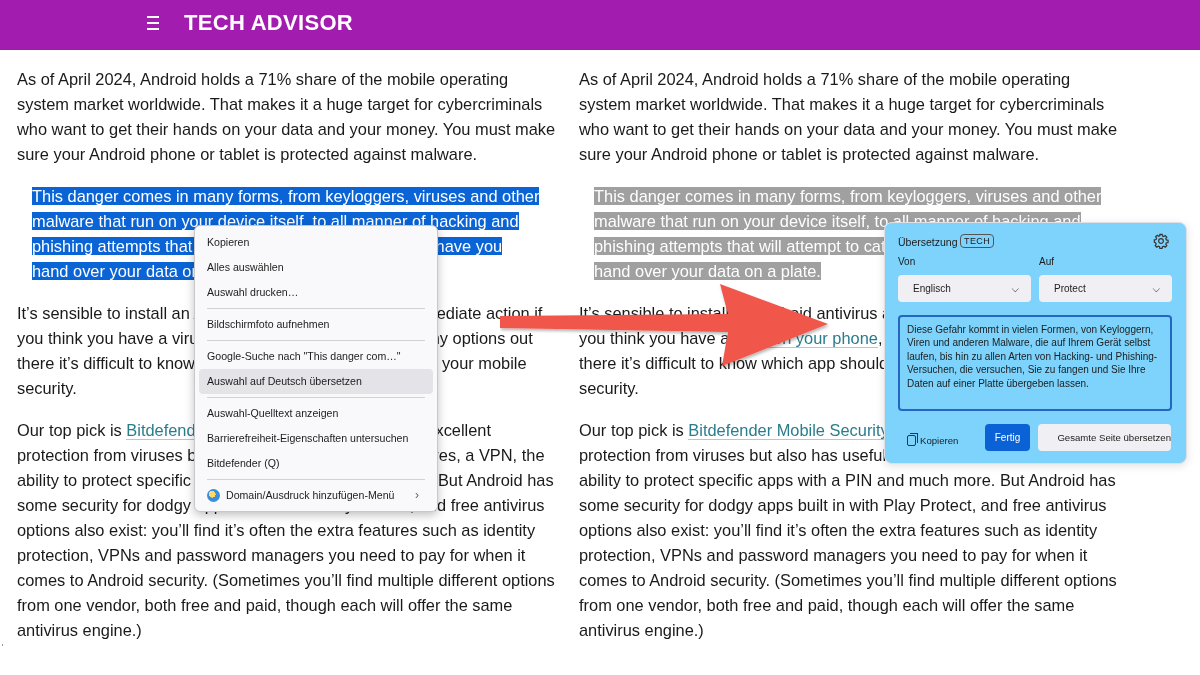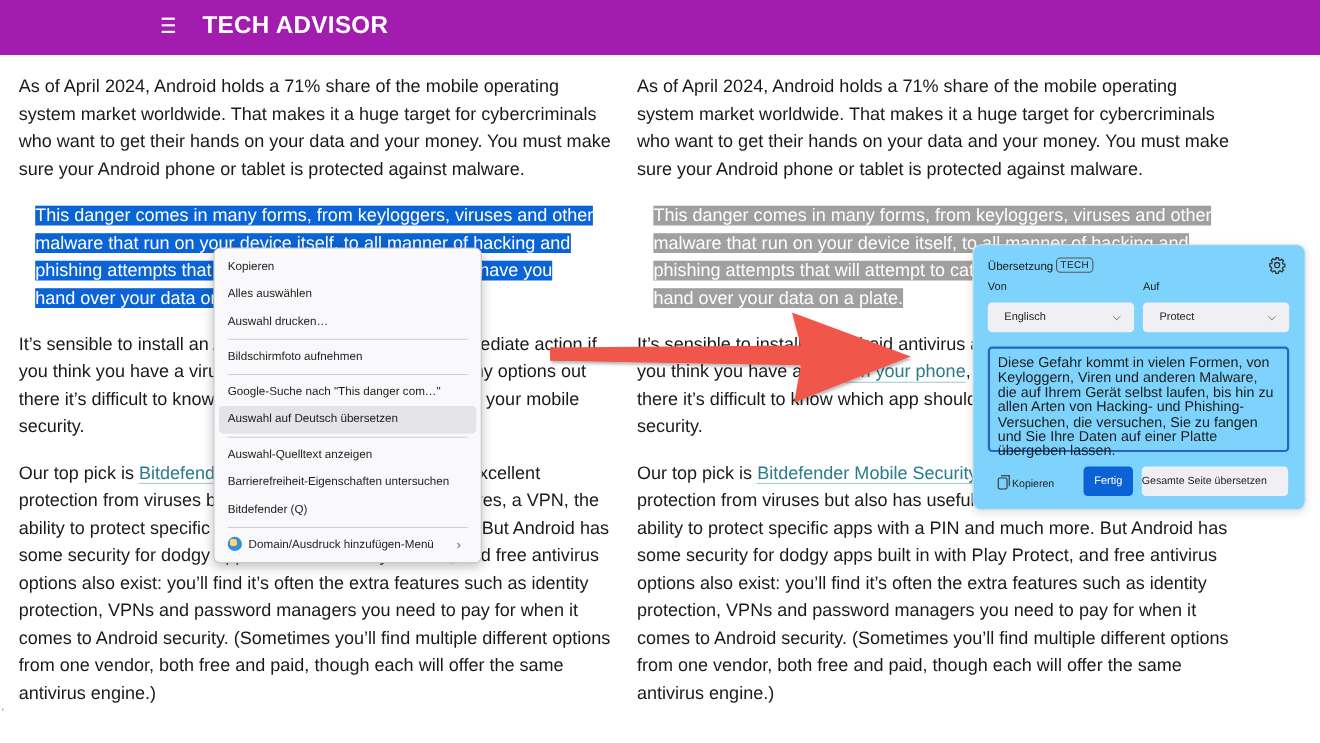--- a/index.html
+++ b/index.html
@@ -38,26 +38,26 @@
   .panel .title { position: absolute; left: 13px; top: 13px; font-size: 10.5px; }
   .panel .beta { position: absolute; left: 75px; top: 11px; border: 1px solid #555; border-radius: 4px; font-size: 9px; padding: 1px 3px; letter-spacing: 0.4px; }
   .panel .gear { position: absolute; left: 268px; top: 10px; width: 16px; height: 16px; cursor: pointer; }
   .panel .lbl-from { position: absolute; left: 13px; top: 33px; }
   .panel .lbl-to { position: absolute; left: 154px; top: 33px; }
   .panel .select { position: absolute; top: 52px; width: 133px; height: 27px; background: #f0f0f4; border-radius: 4px; line-height: 27px; padding-left: 15px; cursor: pointer; }
   .panel .select.from { left: 13px; }
   .panel .select.to { left: 154px; }
   .panel .select .chev { position: absolute; right: 12px; top: 0; font-size: 10px; color: #444; }
   .panel .result { position: absolute; left: 13px; top: 92px; width: 274px; height: 96px; border: 2px solid #2566c2; border-radius: 4px;
-                   padding: 6px 7px; font-size: 13px; line-height: 13.4px; color: #1c1c1c; }
+                   padding: 6px 7px; font-size: 10px; line-height: 13.4px; color: #1c1c1c; }
   .panel .copy-btn { position: absolute; left: 22px; top: 208px; height: 20px; line-height: 20px; cursor: pointer; font-size: 9.6px; }
   .panel .copy-btn .copy-icon { display: inline-block; width: 9px; height: 11px; border: 1.4px solid #333; border-radius: 2px; vertical-align: -2px; margin-right: 4px; position: relative; }
   .panel .copy-btn .copy-icon::after { content: ""; position: absolute; left: 2px; top: -3px; width: 7px; height: 9px; border-top: 1.4px solid #333; border-right: 1.4px solid #333; }
   .panel .done-btn { position: absolute; left: 100px; top: 201px; width: 45px; height: 27px; background: #0a62d6; color: #fff; border-radius: 4px; text-align: center; line-height: 27px; cursor: pointer; font-size: 10px; }
-  .panel .full-btn { position: absolute; left: 153px; top: 201px; width: 133px; height: 27px; background: #f0f0f4; border-radius: 4px; text-align: left; line-height: 27px; cursor: pointer; font-size: 9.6px; }
+  .panel .full-btn { position: absolute; left: 153px; top: 201px; width: 133px; height: 27px; background: #f0f0f4; border-radius: 4px; text-align: right; line-height: 27px; cursor: pointer; font-size: 9.6px; }
 
   .dot { position: absolute; left: 2px; top: 644px; width: 1px; height: 2px; background: #999; }
 </style>
 </head>
 <body>
 
 <div class="topbar">
   <div class="menu-btn">
     <span></span>
       <span></span>

